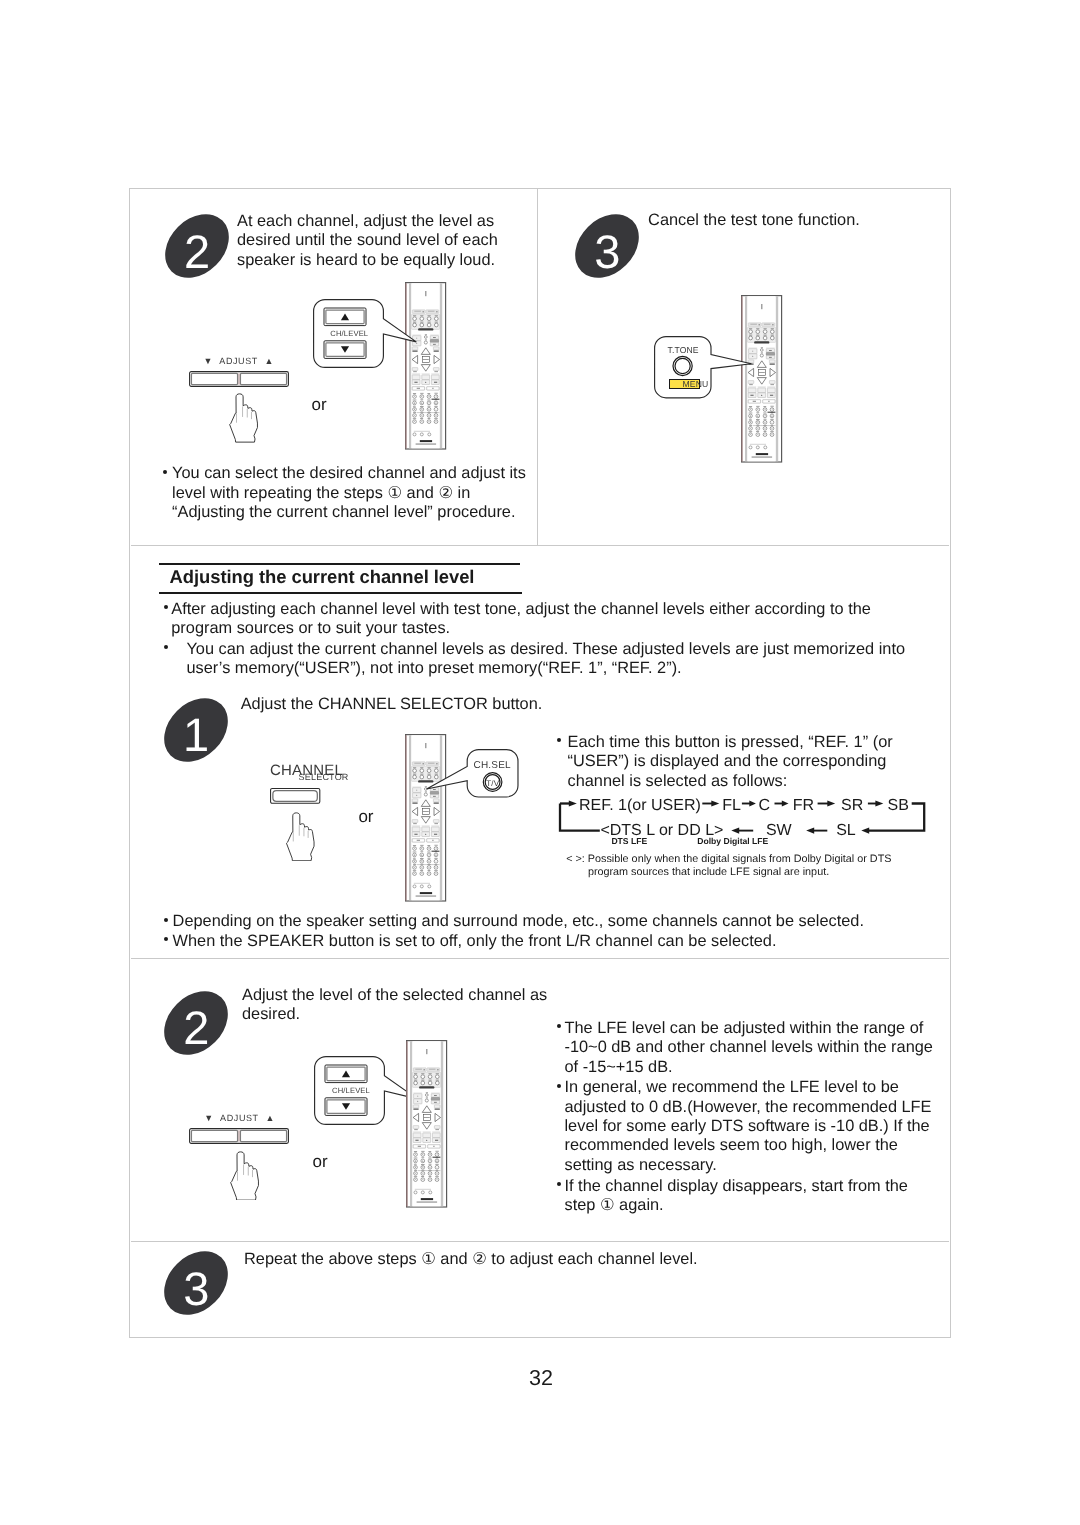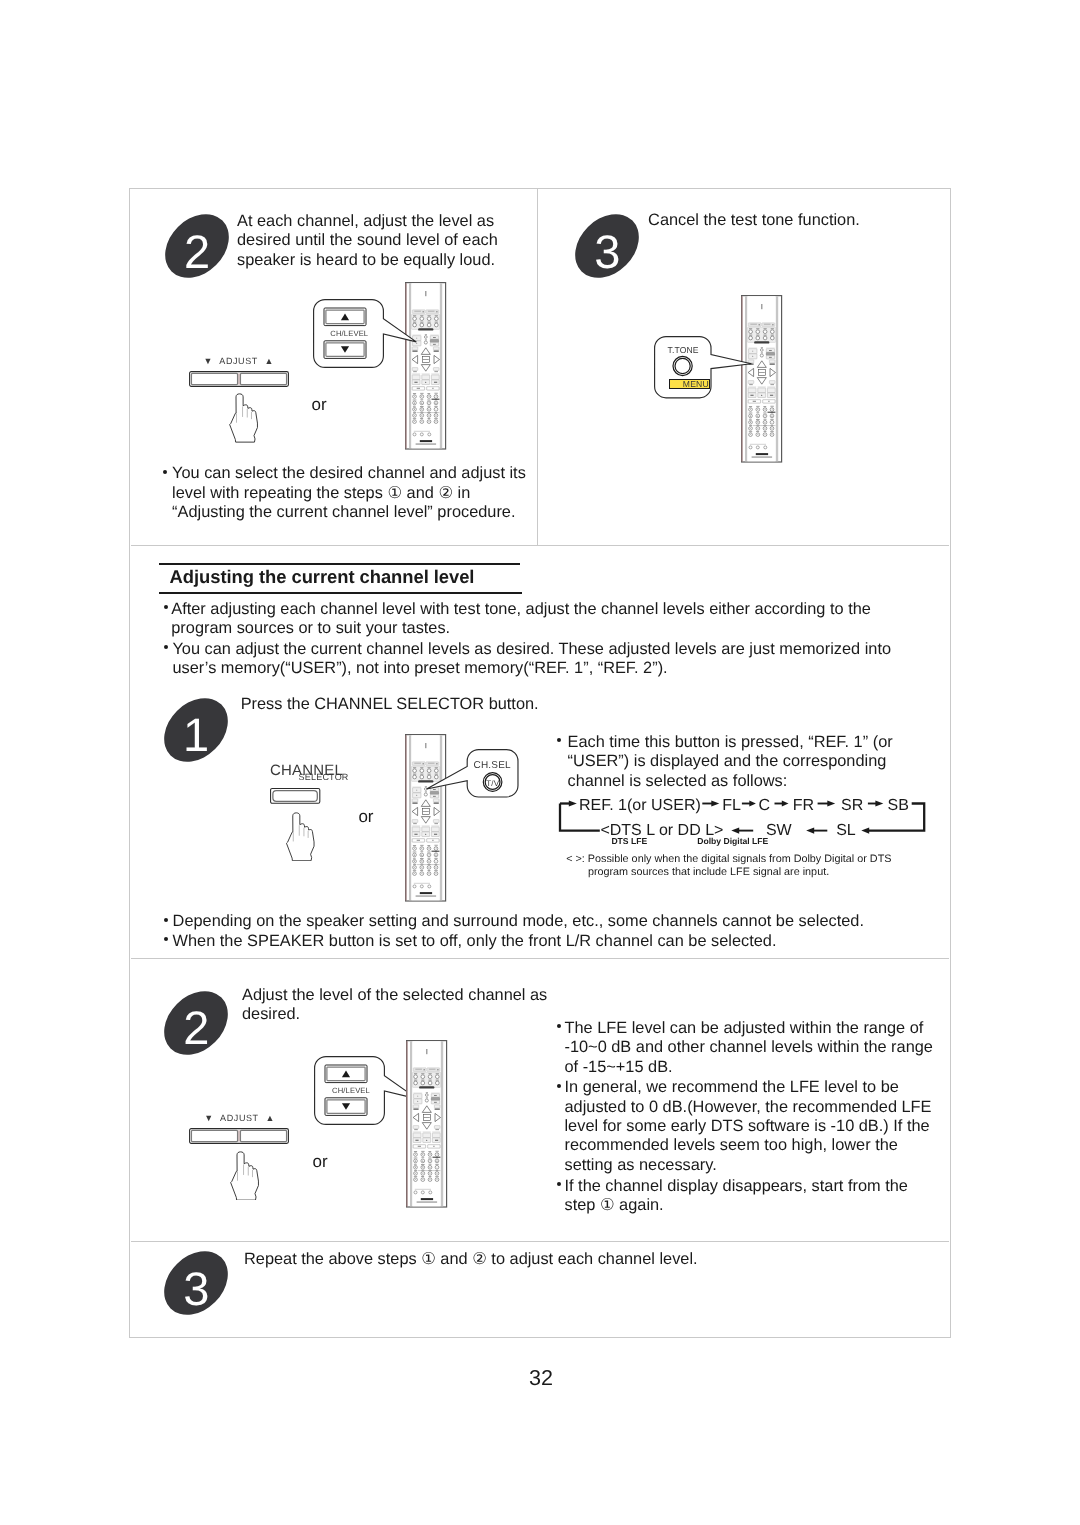--- a/index.html
+++ b/index.html
@@ -368,50 +368,50 @@
   <div class="txt" style="left:648.1px;top:210.9px;width:320px;">Cancel the test tone function.</div>
 
   <svg class="abs" style="left:740.6px;top:294.6px;" width="42" height="168" viewBox="0 0 42 168">
       <use href="#remote"></use>
     </svg>
 
   <svg class="abs" style="left:654.2px;top:336.2px;" width="99" height="64" viewBox="0 0 99 64">
       <use href="#callout-ttone"></use>
     </svg>
   <div class="cap" style="left:655.3px;top:346.4px;width:55.6px;font-size:8.6px;line-height:9px;letter-spacing:0.1px;">T.TONE</div>
-  <div class="cap" style="left:669.4px;top:379.2px;width:41px;height:9.4px;font-size:8.6px;line-height:9.6px;border:1.1px solid #1a1a1a;box-sizing:border-box;background:#fde047;padding-left:12px;">MENU</div>
+  <div class="cap" style="left:669.4px;top:379.2px;width:31px;height:9.4px;font-size:8.6px;line-height:9.6px;border:1.1px solid #1a1a1a;box-sizing:border-box;background:#fde047;padding-left:12px;">MENU</div>
 
   <div id="sec-head" class="abs">
     <div class="r"></div>
     <div class="t">Adjusting the current channel level</div>
     <div class="r"></div>
   </div>
 
   <div class="bullet-row" style="left:161.4px;top:600px;width:726px;">
     <span class="bd">·</span>
     <span class="bt" style="margin-left:9.9px;">
         <span class="ln">After adjusting each channel level with test tone, adjust the channel levels either according to the</span>
         <span class="ln">program sources or to suit your tastes.</span>
       </span>
   </div>
   <div class="bullet-row" style="left:161.4px;top:639.6px;width:740px;">
     <span class="bd">·</span>
-    <span class="bt" style="margin-left:11px;">
+    <span class="bt" style="margin-left:25px;">
         <span class="ln">You can adjust the current channel levels as desired. These adjusted levels are just memorized into</span>
         <span class="ln">user’s memory(“USER”), not into preset memory(“REF. 1”, “REF. 2”).</span>
       </span>
   </div>
 
   <div class="badge" style="left:164.1px;top:697.6px;">
     <svg width="64" height="64" viewBox="0 0 64 64" aria-hidden="true">
       <ellipse cx="32" cy="32" rx="36" ry="27" fill="#37373a" transform="rotate(-45 32 32)"></ellipse>
     </svg>
     <span class="num">1</span>
   </div>
-  <div class="txt" style="left:240.7px;top:695.3px;width:400px;">Press the CHANNEL SELECTOR button.</div>
+  <div class="txt" style="left:240.7px;top:695.3px;width:400px;">Adjust the CHANNEL SELECTOR button.</div>
 
   <div class="cap" style="left:270px;top:765.8px;width:49px;font-size:15px;line-height:9px;">CHANNEL</div>
   <div class="cap" style="left:271.6px;top:773.1px;width:49px;font-size:9.0px;line-height:9px;padding-left:27px;">SELECTOR</div>
   <svg class="abs" style="left:270.4px;top:787.2px;" width="50.4" height="17.8" viewBox="0 0 52.4 16.6">
       <use href="#chsel-btn"></use>
     </svg>
 
   <svg class="abs" style="left:285.8px;top:811.7px;" width="29.0" height="49.4" viewBox="0 0 30 51.8">
       <use href="#hand"></use>
     </svg>

